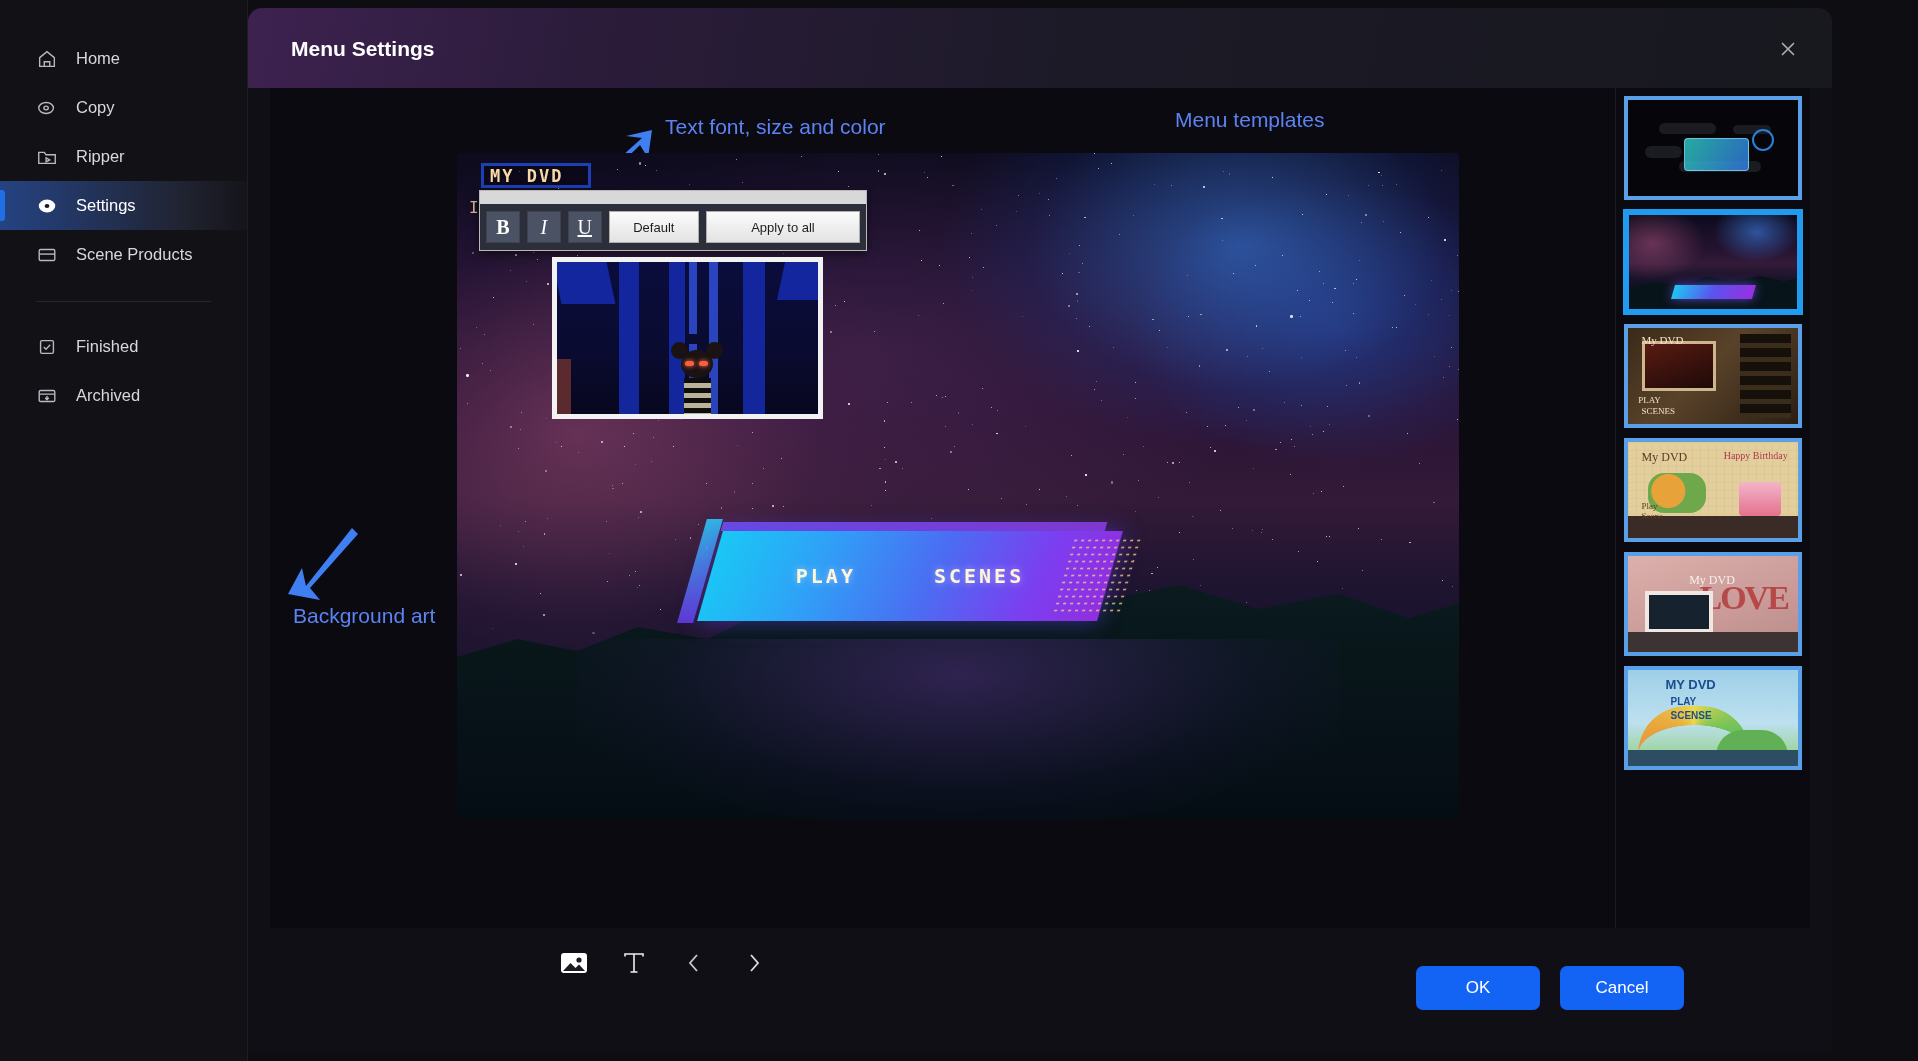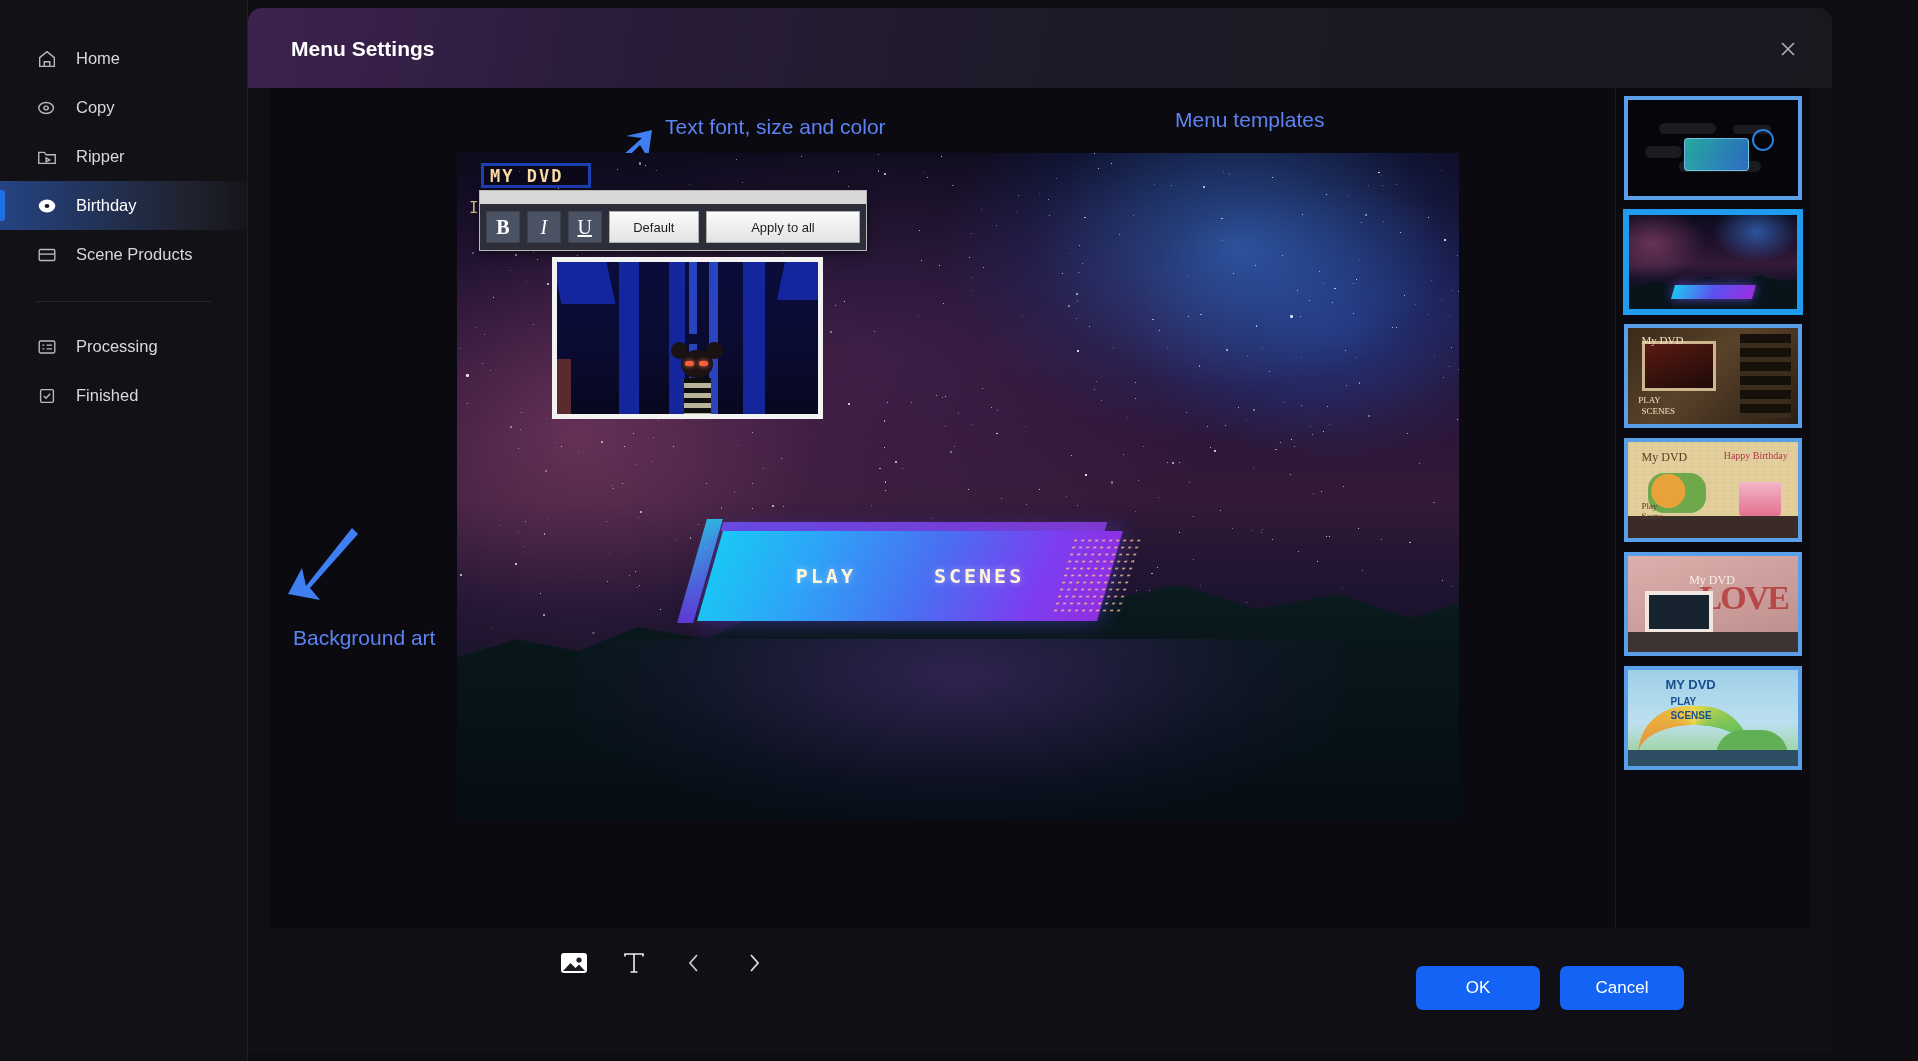--- a/index.html
+++ b/index.html
@@ -353,55 +353,55 @@
       </div>
 
 
       <div class="nav-item active">
         <span class="ic">
           <svg width="22" height="22" viewBox="0 0 24 24">
             <ellipse cx="12" cy="12" rx="9" ry="7" fill="#ffffff"></ellipse>
             <ellipse cx="12" cy="12" rx="2.6" ry="2.1" fill="#1a1a22"></ellipse>
           </svg>
         </span>
-        <span class="lbl">Birthday</span>
+        <span class="lbl">Settings</span>
       </div>
 
       <div class="nav-item">
         <span class="ic">
           <svg width="22" height="22" viewBox="0 0 24 24" fill="none" stroke="#b9b9c4" stroke-width="1.5">
             <rect x="3.5" y="6" width="17" height="12" rx="1.5"></rect>
               <path d="M3.5 11h17"></path>
           </svg>
         </span>
         <span class="lbl">Scene Products</span>
       </div>
 
       <div class="nav-sep"></div>
 
-      <div class="nav-item">
-        <span class="ic">
-          <svg width="22" height="22" viewBox="0 0 24 24" fill="none" stroke="#b9b9c4" stroke-width="1.5">
-            <rect x="3.5" y="5.5" width="17" height="13" rx="1.5"></rect>
-              <path d="M7 10h2M7 14h2M11.5 10h6M11.5 14h6"></path>
-          </svg>
-        </span>
-        <span class="lbl">Processing</span>
-      </div>
 
       <div class="nav-item">
         <span class="ic">
           <svg width="22" height="22" viewBox="0 0 24 24" fill="none" stroke="#b9b9c4" stroke-width="1.5">
             <rect x="5" y="5" width="14" height="14" rx="1.5"></rect>
               <path d="M8.5 12l2.4 2.4 4.6-4.8"></path>
           </svg>
         </span>
         <span class="lbl">Finished</span>
       </div>
 
+      <div class="nav-item">
+        <span class="ic">
+          <svg width="22" height="22" viewBox="0 0 24 24" fill="none" stroke="#b9b9c4" stroke-width="1.5">
+            <rect x="3.5" y="6" width="17" height="12" rx="1.5"></rect>
+              <path d="M3.5 10h17M12 12v4M10 14l2 2 2-2"></path>
+          </svg>
+        </span>
+        <span class="lbl">Archived</span>
+      </div>
     </div>
   </div>
 
   <div id="dialog">
 
     <div id="dialog-head">
       <div id="dialog-title">Menu Settings</div>
       <div id="close-btn">
         <svg width="28" height="28" viewBox="0 0 28 28" stroke="#cfcfd6" stroke-width="1.7" fill="none">
           <path d="M8 8l12 12M20 8L8 20"></path>
@@ -409,21 +409,21 @@
       </div>
     </div>
 
     <div id="dialog-body">
 
       <div id="stage">
 
         <div class="anno" style="left:395px; top:27px;">Text font, size and color</div>
         <div class="anno" style="left:905px; top:20px;">Menu templates</div>
         <div class="anno" style="left:548px; top:312px;">Thumbnail</div>
-        <div class="anno" style="left:23px; top:538px;">Background art</div>
+        <div class="anno" style="left:23px; top:516px;">Background art</div>
         <div class="anno" style="left:596px; top:608px;">Playback button</div>
 
         <svg class="arrow" style="left:308px; top:40px;" width="80" height="66" viewBox="0 0 80 66">
           <path d="M6 62 L64 10 L48 8 L74 2 L70 30 L62 17 L12 66 Z" fill="#3f7ff2"></path>
         </svg>
         <svg class="arrow" style="left:1005px; top:92px;" width="92" height="78" viewBox="0 0 92 78">
           <path d="M88 74 L18 18 L34 14 L6 4 L12 36 L20 22 L82 78 Z" fill="#3f7ff2"></path>
         </svg>
         <svg class="arrow" style="left:505px; top:245px;" width="88" height="66" viewBox="0 0 88 66">
           <path d="M2 8 L74 42 L66 26 L86 44 L58 56 L64 44 L0 16 Z" fill="#3f7ff2"></path>

